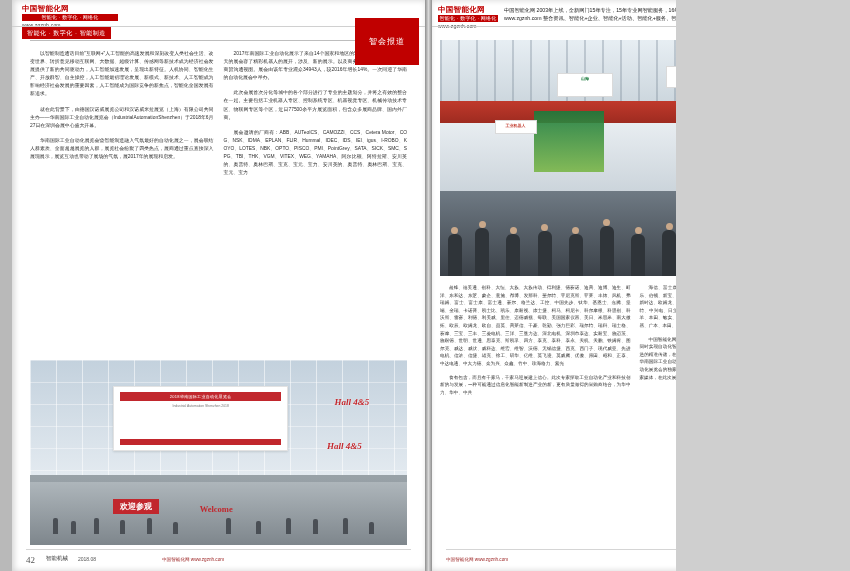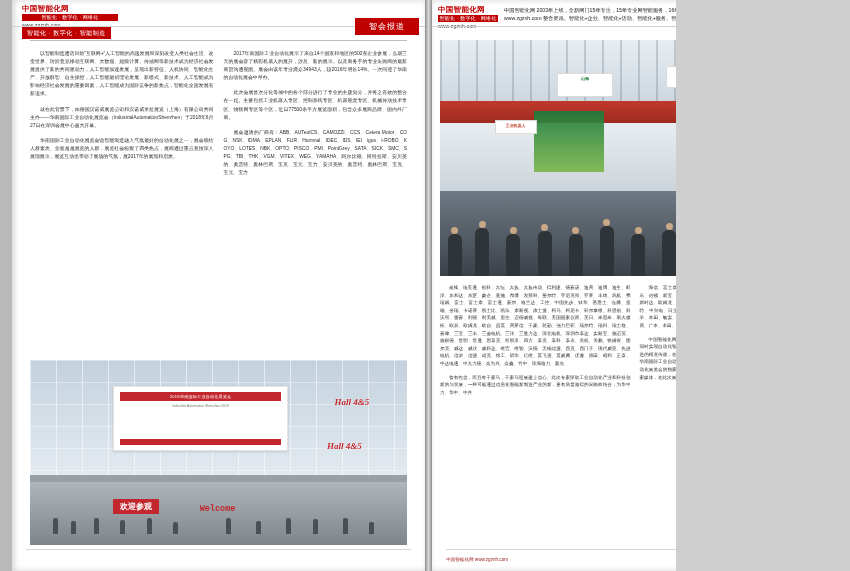--- a/index.html
+++ b/index.html
@@ -84,21 +84,21 @@
     top: 26px;
     border-top: 1px solid #d0d0d0;
   }
   .section-tab {
     position: absolute;
     right: 6px;
     top: 18px;
     background: #c00000;
     color: #fff;
     font-size: 8px;
-    padding: 3px 14px;
+    padding: 18px 14px;
     letter-spacing: 1px;
   }
   .breadcrumb-red {
     position: absolute;
     left: 10px;
     top: 27px;
     background: #c00000;
     color: #fff;
     font-size: 6px;
     padding: 1.5px 5px;
@@ -254,21 +254,21 @@
     padding: 2px 7px;
     font-weight: bold;
   }
   .hall-welcome-en {
     position: absolute;
     left: 45%;
     bottom: 17%;
     color: #c1272d;
     font-size: 8.5px;
     font-weight: bold;
-    font-family: Liberation Mono, monospace;
+    font-family: Liberation Serif, serif;
   }
   .hall-floor {
     position: absolute;
     left: 0; right: 0; bottom: 0; height: 34%;
     background: linear-gradient(to bottom,#aeb6bb,#7e868c);
   }
   .hall-people {
     position: absolute;
     bottom: 6%;
     width: 100%;
@@ -465,20 +465,26 @@
         <i style="left:52%"></i>
           <i style="left:60%;height:13px"></i>
           <i style="left:68%"></i>
         <i style="left:75%;height:15px"></i>
           <i style="left:83%"></i>
           <i style="left:90%;height:12px"></i>
       </div>
     </div>
 
     <div class="footer-rule"></div>
+    <div class="footer">
+      <span class="pg" style="left:14px; bottom:0">42</span>
+      <span class="mag" style="left:34px; bottom:3px">智能机械</span>
+      <span class="date" style="left:66px; bottom:3px">2018.08</span>
+      <span class="site" style="left:150px; bottom:3px">中国智能化网  www.zgznh.com</span>
+    </div>
   </div>
 
   <div class="gutter"></div>
 
   <div class="page page-right">
 
     <div class="masthead-r">
       <div class="logo-block-r">
         <div class="logo-cn">中国智能化网</div>
         <div class="logo-red-bar">智能化 · 数字化 · 网络化</div>

